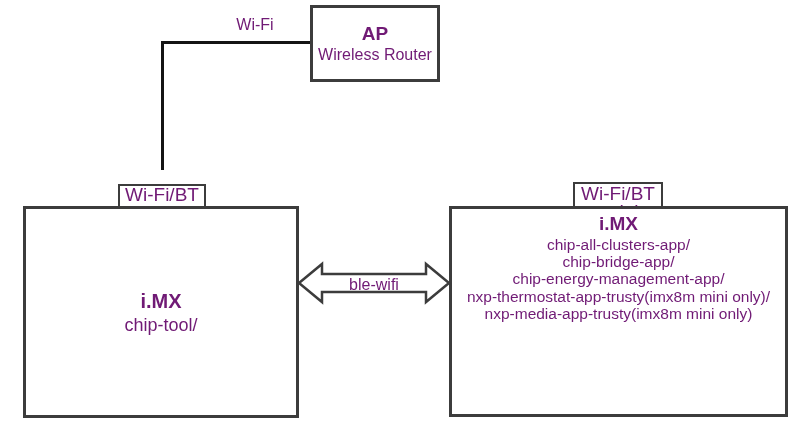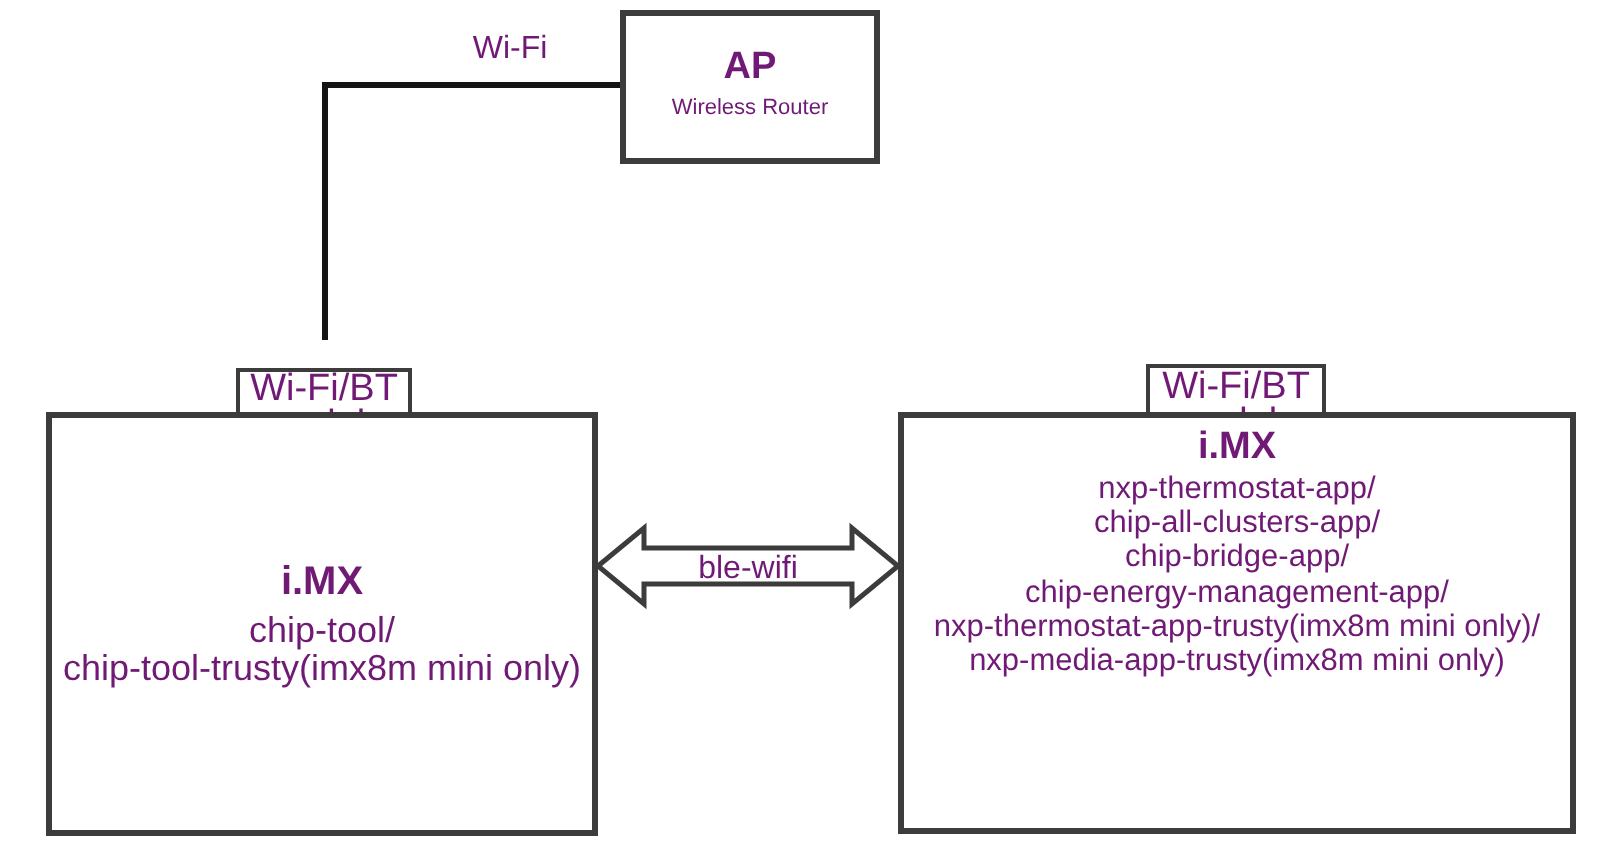--- a/index.html
+++ b/index.html
@@ -11,21 +11,21 @@
     position:absolute;background:#ffffff;border:2px solid #3c3c3c;box-sizing:border-box;
     display:flex;flex-direction:column;align-items:center;justify-content:center;text-align:center;
   }
   .thick{border-width:3px;}
   .conn{position:absolute;background:#141414;}
   .floating-label{position:absolute;text-align:center;white-space:nowrap;}
 
   
   .ap-box{left:310px;top:5px;width:130px;height:77px;}
   .ap-title{font-size:19px;font-weight:bold;line-height:22px;}
-  .ap-sub{font-size:11px;line-height:19px;}
+  .ap-sub{font-size:16px;line-height:19px;}
 
   
   .wifi-h{left:162px;top:41px;width:149px;height:3px;}
   .wifi-v{left:161px;top:41px;width:3px;height:129px;}
   .wifi-label{left:222px;top:16px;width:66px;font-size:16px;}
 
   
   .module-box{font-size:19px;line-height:17.5px;margin-top:16px;}
   .module-left{left:118px;top:168px;width:88px;height:39px;}
   .module-right{left:573px;top:166px;width:90px;height:41px;}
@@ -63,26 +63,24 @@
   </div>
 
   <div class="box module-box module-right">
     <div>Wi-Fi/BT</div>
     <div>module</div>
   </div>
 
   <div class="box thick imx-left">
     <div class="imx-title">i.MX</div>
     <div class="imx-line">chip-tool/</div>
-    <div class="imx-line">chip-tool-trusty(imx8m mini only)</div>
   </div>
 
   <div class="box thick imx-right">
     <div class="imx-title">i.MX</div>
-    <div class="imx-line">nxp-thermostat-app/</div>
     <div class="imx-line">chip-all-clusters-app/</div>
     <div class="imx-line">chip-bridge-app/</div>
     <div class="imx-line">chip-energy-management-app/</div>
     <div class="imx-line">nxp-thermostat-app-trusty(imx8m mini only)/</div>
     <div class="imx-line">nxp-media-app-trusty(imx8m mini only)</div>
   </div>
 
   <svg class="ble-arrow" viewBox="0 0 154 44" xmlns="http://www.w3.org/2000/svg">
     <polygon points="2,22 25,3 25,13 129,13 129,3 152,22 129,41 129,31 25,31 25,41" fill="#ffffff" stroke="#3c3c3c" stroke-width="2.5" stroke-linejoin="miter"></polygon>
   </svg>

